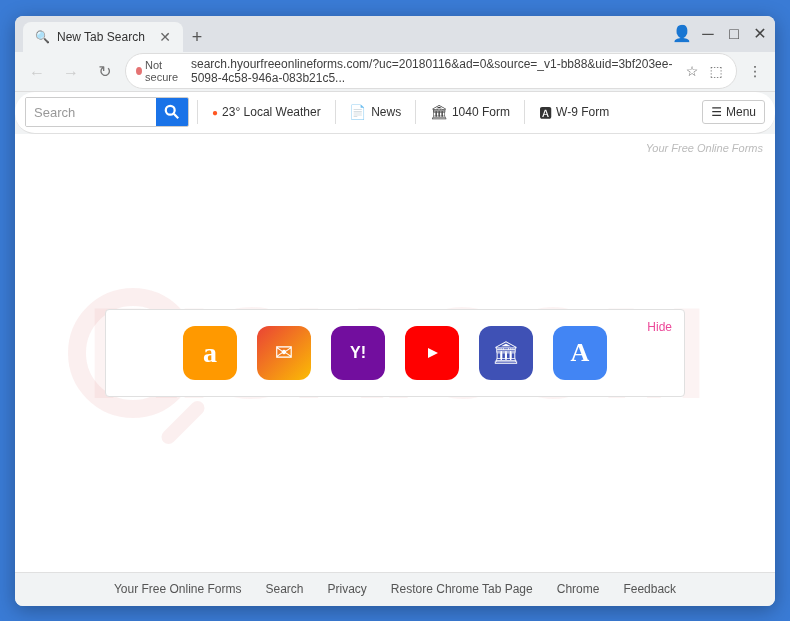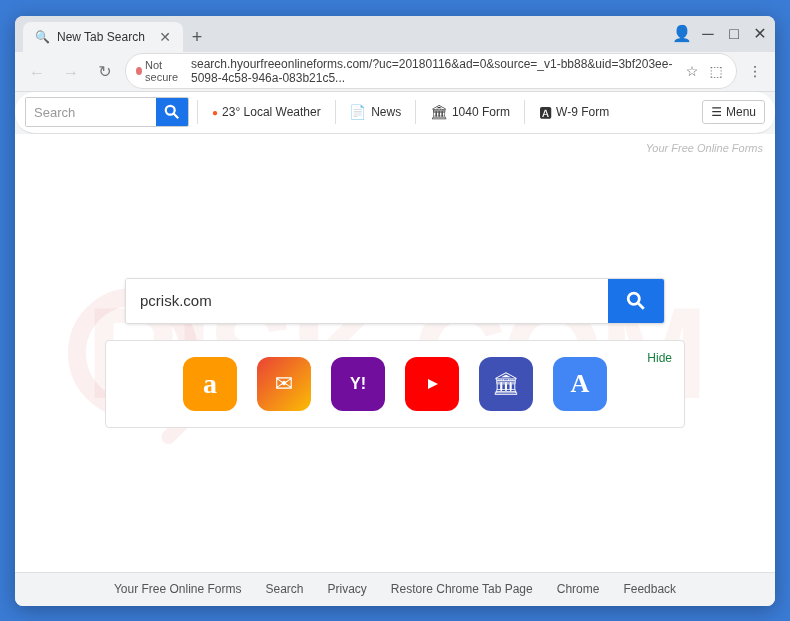--- a/index.html
+++ b/index.html
@@ -351,21 +351,21 @@
       width: 100%;
       max-width: 580px;
       background: white;
       position: relative;
     }
     .hide-link {
       position: absolute;
       top: 10px;
       right: 12px;
       font-size: 12px;
-      color: #15803d;
+      color: #ec4899;
       cursor: pointer;
     }
     .quick-links {
       display: flex;
       justify-content: center;
       gap: 20px;
     }
     .quick-link-item {
       display: flex;
       flex-direction: column;
@@ -497,29 +497,20 @@
 
     <div class="watermark-magnifier">
       <div class="magnifier-circle">
         <div class="magnifier-handle"></div>
       </div>
     </div>
 
     <div class="watermark">RISK.COM</div>
 
     <div class="search-section">
-      <div class="main-search-box">
-        <input class="main-search-input" type="text" value="pcrisk.com" style="">
-        <button class="main-search-btn">
-          <svg class="search-icon-svg" viewBox="0 0 18 18" style="width:20px;height:20px;">
-            <circle cx="7" cy="7" r="5"></circle>
-            <line x1="11" y1="11" x2="16" y2="16"></line>
-          </svg>
-        </button>
-      </div>
 
       <div class="quick-links-container">
         <span class="hide-link">Hide</span>
         <div class="quick-links">
 
           <div class="quick-link-item">
             <div class="ql-icon ql-amazon" style="font-weight:bold; font-size:28px; font-family:serif;">a</div>
           </div>
 
           <div class="quick-link-item">

